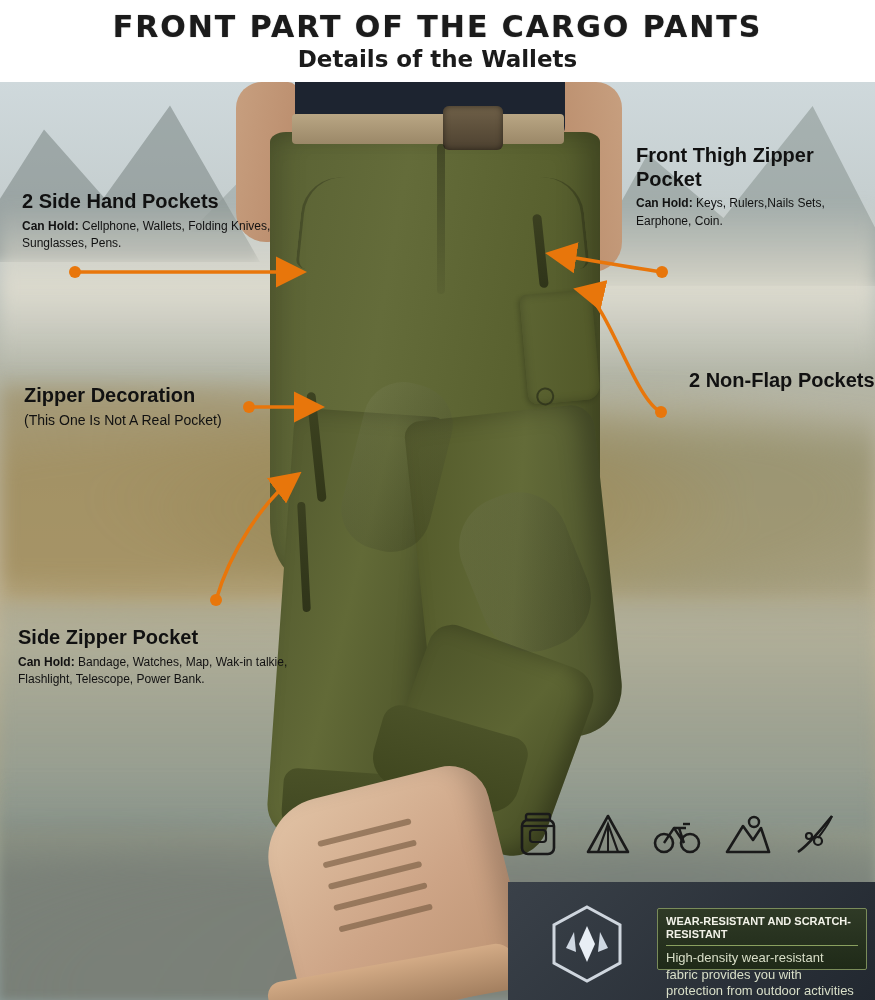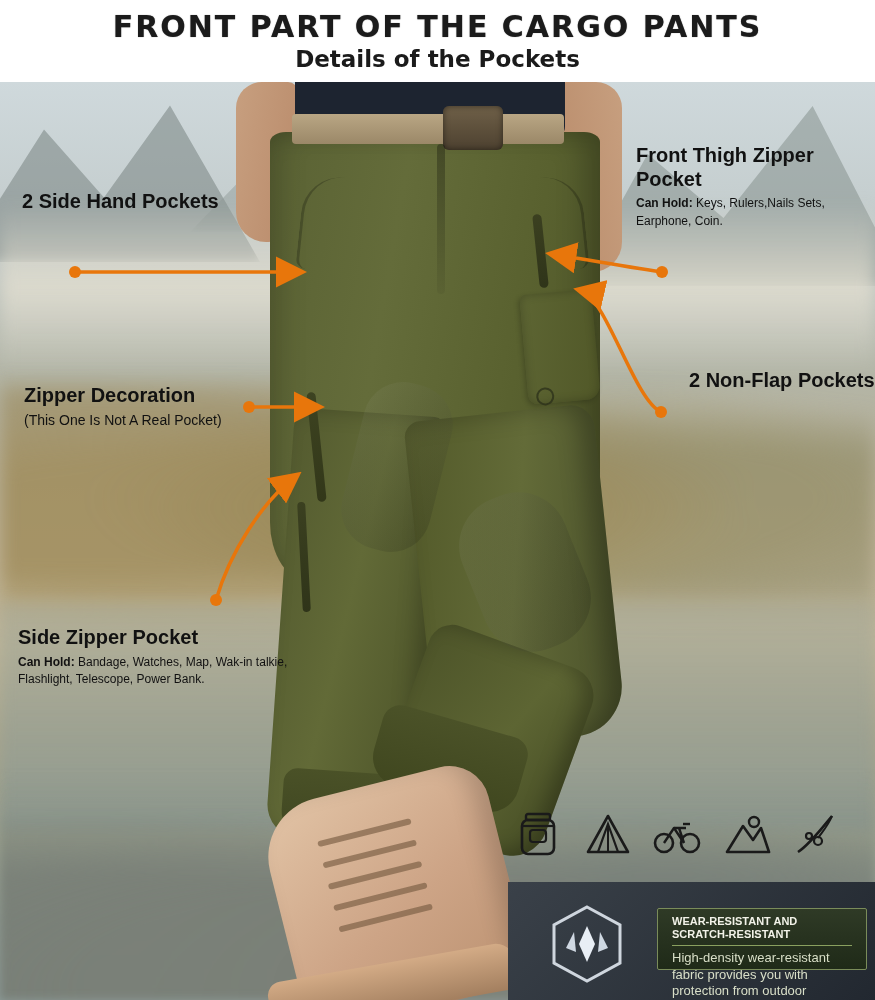--- a/index.html
+++ b/index.html
@@ -319,42 +319,42 @@
     overflow: hidden;
   }
   .badge-hex {
     position: absolute; left: 42px; top: 22px; width: 74px; height: 80px;
   }
   .badge-box {
     position: absolute; right: 8px; top: 26px; width: 210px; height: 62px;
     background: linear-gradient(180deg, #2f3a26, #1f2a18);
     border: 1px solid #7a8c5a;
     border-radius: 2px;
-    padding: 6px 14px;
+    padding: 6px 8px;
     box-sizing: border-box;
     margin-left: 44px;
   }
   .badge-title {
     color: #f2f2e8; font-size: 11px; font-weight: bold; line-height: 1.18;
     font-family: "Liberation Sans", sans-serif;
   }
   .badge-rule { height: 1px; background: #8aa05f; margin: 4px 0 4px 0; }
   .badge-desc {
     color: #d9dfc8; font-size: 13px; line-height: 1.28;
     font-family: "Liberation Sans", sans-serif;
   }
 </style>
 </head>
 <body>
 
 <div id="page">
 
   <div class="header">
     <div class="header-title">FRONT PART OF THE CARGO PANTS</div>
-    <div class="header-sub">Details of the Pockets</div>
+    <div class="header-sub">Details of the Wallets</div>
   </div>
 
   <div class="scene">
 
     <div class="mtn m1"></div>
     <div class="mtn m2"></div>
     <div class="mtn m3"></div>
     <div class="haze"></div>
     <div class="forest"></div>
     <div class="water"></div>
@@ -415,20 +415,24 @@
 
       <circle cx="662" cy="190" r="6" fill="#E8760B"></circle>
       <path d="M662,190 C620,184 578,176 552,172" stroke="#E8760B" stroke-width="3.5" fill="none" marker-end="url(#ah)"></path>
 
       <circle cx="661" cy="330" r="6" fill="#E8760B"></circle>
       <path d="M661,330 C634,318 606,214 580,208" stroke="#E8760B" stroke-width="3.5" fill="none" marker-end="url(#ah)"></path>
     </svg>
 
     <div class="ann" id="ann-side-hand">
       <p class="title">2 Side Hand Pockets</p>
+      <p class="subtitle">
+        <b>Can Hold:</b>
+        <span>Cellphone, Wallets, Folding Knives, Sunglasses, Pens.</span>
+      </p>
     </div>
 
     <div class="ann" id="ann-zip-deco">
       <p class="title">Zipper Decoration</p>
       <p class="note">(This One Is Not A Real Pocket)</p>
     </div>
 
     <div class="ann" id="ann-side-zip">
       <p class="title">Side Zipper Pocket</p>
       <p class="subtitle">

